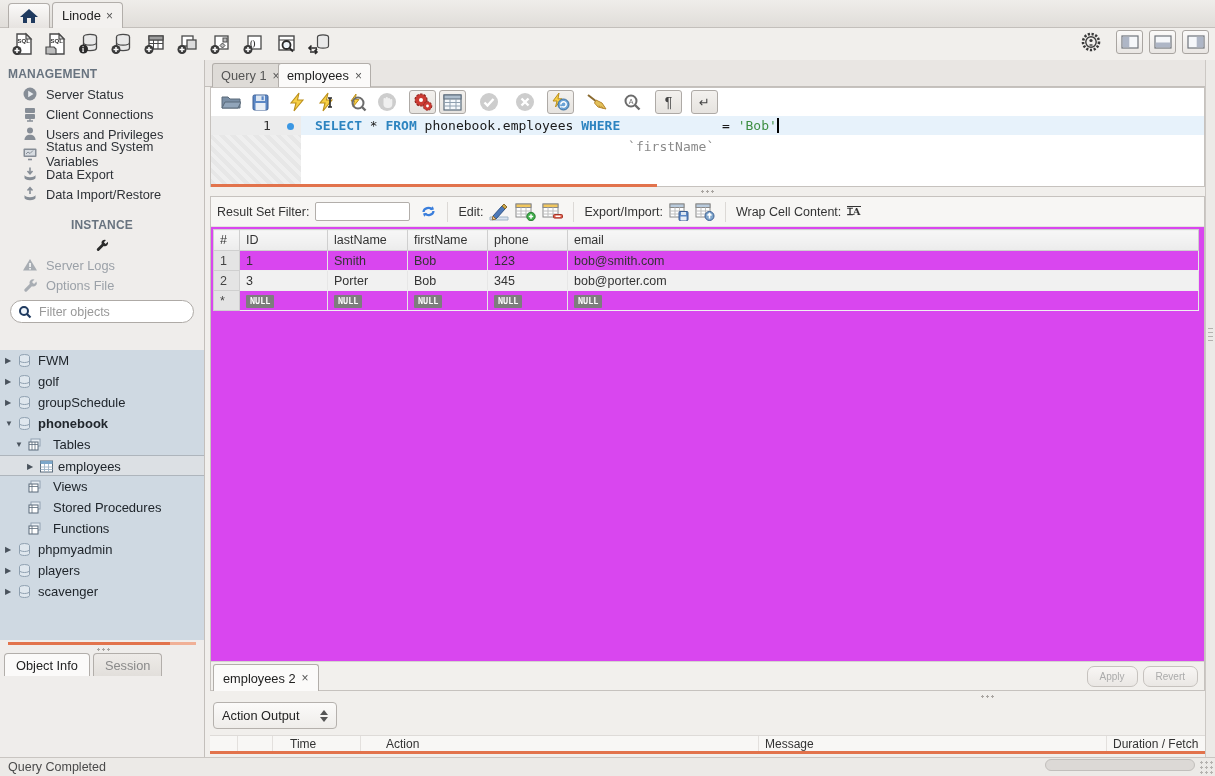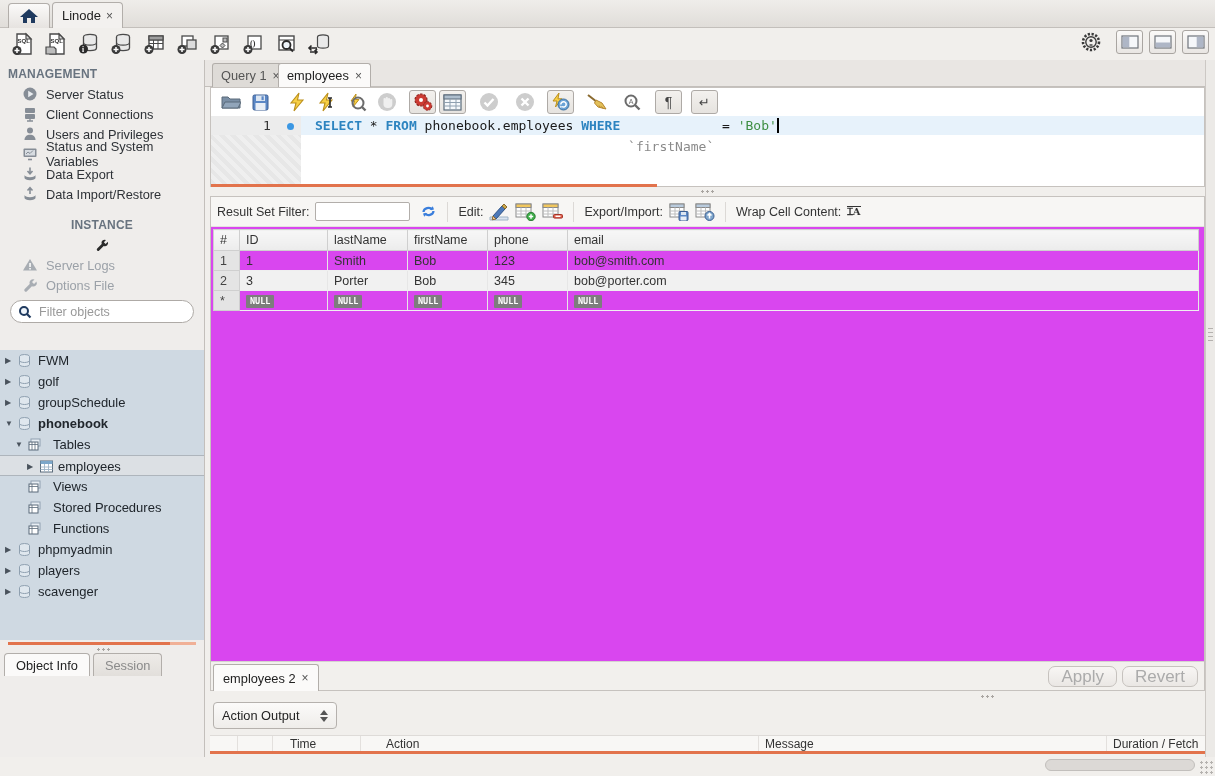--- a/index.html
+++ b/index.html
@@ -103,21 +103,21 @@
   .gtable td.rowhdr{background:#e4e4e4;border:1px solid #cfcfcf;text-align:left;color:#444;padding:0 6px;}
   .gtable tr.alt td{background:#f1f1f1;}
   .gtable tr.alt td.rowhdr{background:#e4e4e4;}
   .nullbadge{display:inline-block;background:#7d7d7d;color:#fff;font-size:8.5px;font-weight:bold;
              padding:1px 4px;border-radius:1px;font-family:"DejaVu Sans Mono",monospace;line-height:1.2;}
   .rtab-row{position:absolute;left:0;bottom:0;width:100%;height:29px;background:#f2f0ed;border-top:1px solid #d5d2cf;}
   .rtab{position:absolute;left:2px;top:2px;height:27px;padding:0 9px;display:flex;align-items:center;gap:6px;
         border:1px solid #b2aeaa;border-bottom:none;border-radius:3px 3px 0 0;background:#fbfaf9;font-size:12.8px;color:#222;}
   .rbtns{position:absolute;right:6px;top:4px;display:flex;gap:5px;}
   .rbtn{height:21px;padding:0 12px;border:1px solid #c6c2be;border-radius:7px;
-        background:linear-gradient(#f8f6f4,#eae7e4);color:#ababab;font-size:17px;display:flex;align-items:center;}
+        background:linear-gradient(#f8f6f4,#eae7e4);color:#ababab;font-size:10px;display:flex;align-items:center;}
 
   
   .grip-mid2{position:absolute;left:980px;top:694px;}
   .ao-select{position:absolute;left:213px;top:702px;width:124px;height:27px;
              background:linear-gradient(#fbfaf9,#efedea);border:1px solid #b5b1ad;border-radius:4px;
              display:flex;align-items:center;justify-content:space-between;padding:0 8px;font-size:12.8px;color:#222;}
   .spin{display:flex;flex-direction:column;gap:2px;align-items:center;}
   .spin .up{width:0;height:0;border-left:4px solid transparent;border-right:4px solid transparent;border-bottom:5px solid #555;}
   .spin .dn{width:0;height:0;border-left:4px solid transparent;border-right:4px solid transparent;border-top:5px solid #555;}
   .ao-header{position:absolute;left:210px;top:735px;width:995px;height:16px;background:#f8f7f5;border-top:1px solid #dedbd8;
@@ -809,16 +809,19 @@
     <span class="ao-col" style="left:176px;">Action</span>
     <span class="ao-col" style="left:555px;">Message</span>
     <span class="ao-col" style="left:903px;">Duration / Fetch</span>
   </div>
   <div class="ao-orange"></div>
 
   <div class="rstrip">
       <div class="vgrip"></div>
     </div>
 
+  <div class="statusbar">
+    <span>Query Completed</span>
+  </div>
   <div class="hscroll-thumb"></div>
   <div class="resize-grip"></div>
 
 </div>
 
 </body></html>

